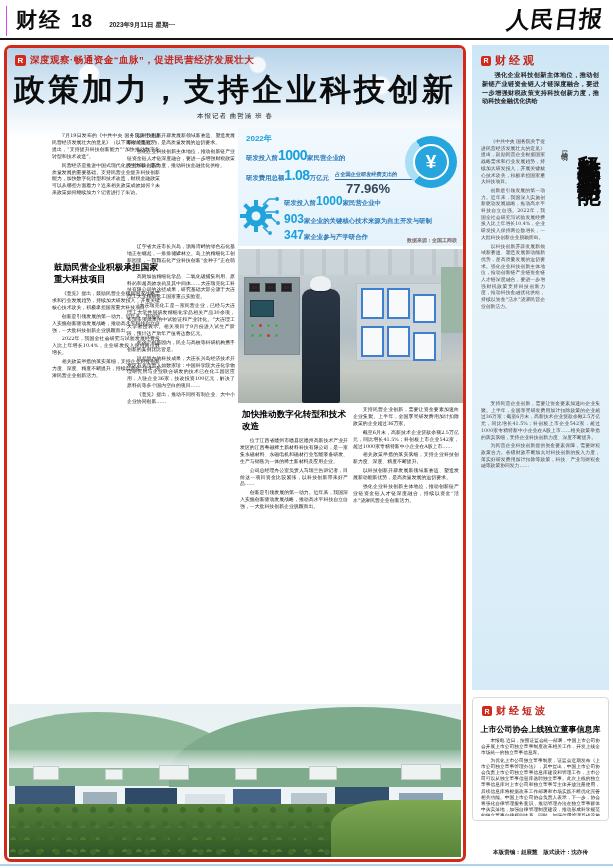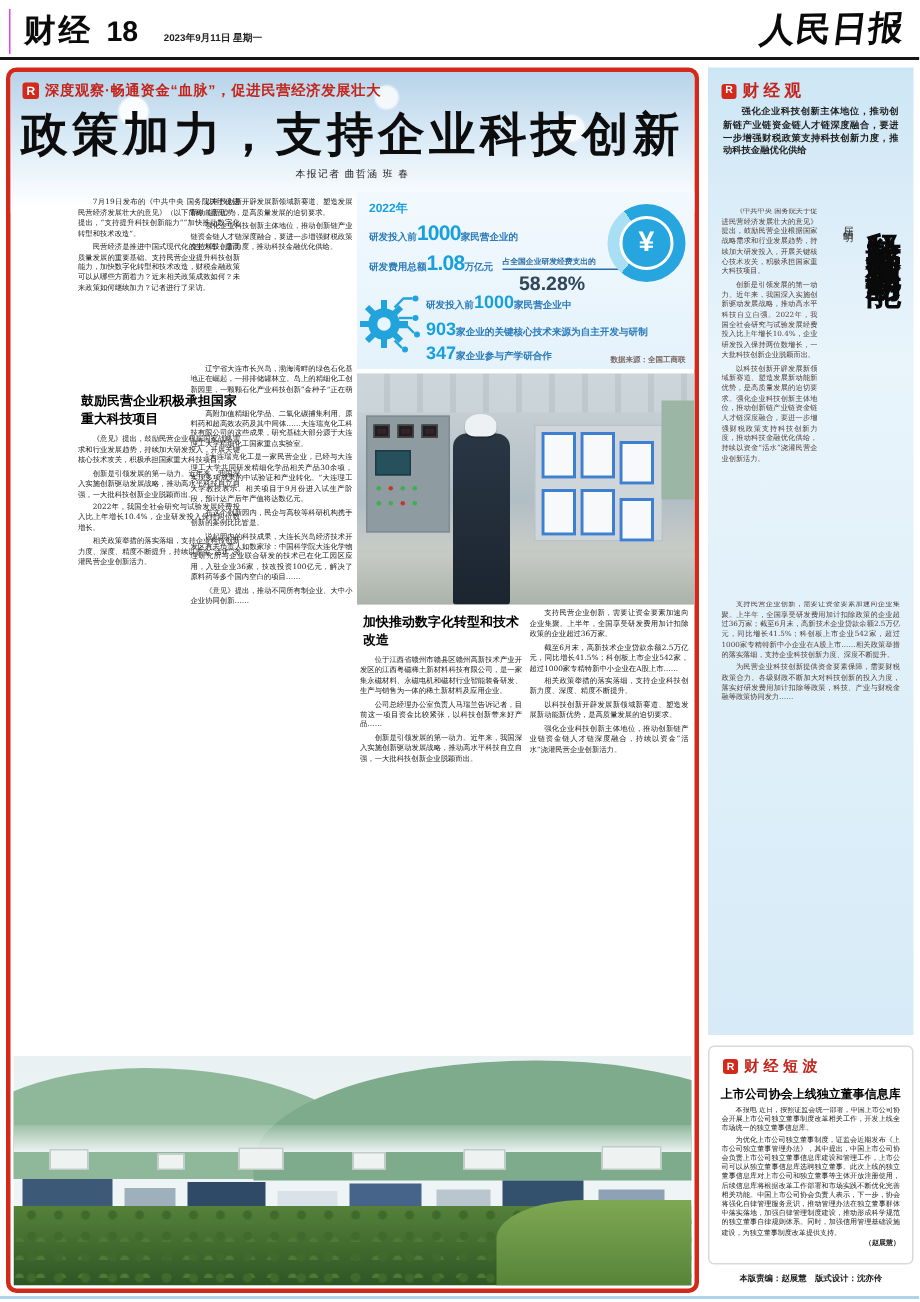--- a/index.html
+++ b/index.html
@@ -130,21 +130,21 @@
   .vauthor { position:absolute; right:40px; top:100px; writing-mode:vertical-rl;
     text-orientation:upright; font-size:7px; color:#333; letter-spacing:2px; }
   .vtitle { position:absolute; right:5px; top:90px; height:278px; writing-mode:vertical-rl;
     text-orientation:upright; font-family:"DejaVu Serif", serif; font-size:24px; font-weight:900;
     color:#0a0a0a; letter-spacing:3px; line-height:30px; }
   .cfull { position:absolute; left:9px; right:9px; top:356px; bottom:8px; overflow:hidden;
     font-family:"DejaVu Serif", serif; font-size:4.8px; line-height:6.7px; color:#4d3c34;
     text-align:justify; }
 
   
-  .bbox { position:absolute; left:472px; top:697px; width:137px; height:146px; background:#fff;
+  .bbox { position:absolute; left:472px; top:697px; width:137px; height:124px; background:#fff;
     border:1px solid #d9d9d9; border-radius:4px; overflow:hidden; }
   .btitle { position:absolute; left:4px; right:4px; top:26px; text-align:center; font-size:8px;
     font-weight:900; color:#000; }
   .bbody { position:absolute; left:8px; right:8px; top:40px; bottom:4px; overflow:hidden;
     font-family:"DejaVu Serif", serif; font-size:4.7px; line-height:6.2px; color:#222;
     text-align:justify; }
   .bbody p { text-indent:2em; margin-bottom:1px; }
   .bsign { text-align:right; text-indent:0; font-weight:bold; }
   .pfoot { position:absolute; left:472px; top:849px; width:137px; text-align:center; font-size:5.6px;
     font-weight:bold; color:#222; }
@@ -204,21 +204,21 @@
 
     <div class="infog">
       <div class="ig-year">2022年</div>
       <div class="ig-row" style="left:8px; top:19px;">
         <span>研发投入前</span><span class="ig-num">1000</span><span>家民营企业的</span>
       </div>
       <div class="ig-row" style="left:8px; top:39px;">
         <span>研发费用总额</span><span class="ig-num">1.08</span><span>万亿元</span>
       </div>
       <div class="ig-note">占全国企业研发经费支出的</div>
-      <div class="ig-pct">58.28%</div>
+      <div class="ig-pct">77.96%</div>
       <div class="coin">
         <div class="coin-in">¥</div>
       </div>
       <div class="ig-gear">
         <svg width="44" height="50" viewBox="0 0 44 50">
           <g fill="#23a3dc">
             <rect x="14" y="12" width="4" height="7" transform="rotate(0 16 28)"></rect>
             <rect x="14" y="12" width="4" height="7" transform="rotate(45 16 28)"></rect>
             <rect x="14" y="12" width="4" height="7" transform="rotate(90 16 28)"></rect>
             <rect x="14" y="12" width="4" height="7" transform="rotate(135 16 28)"></rect>

